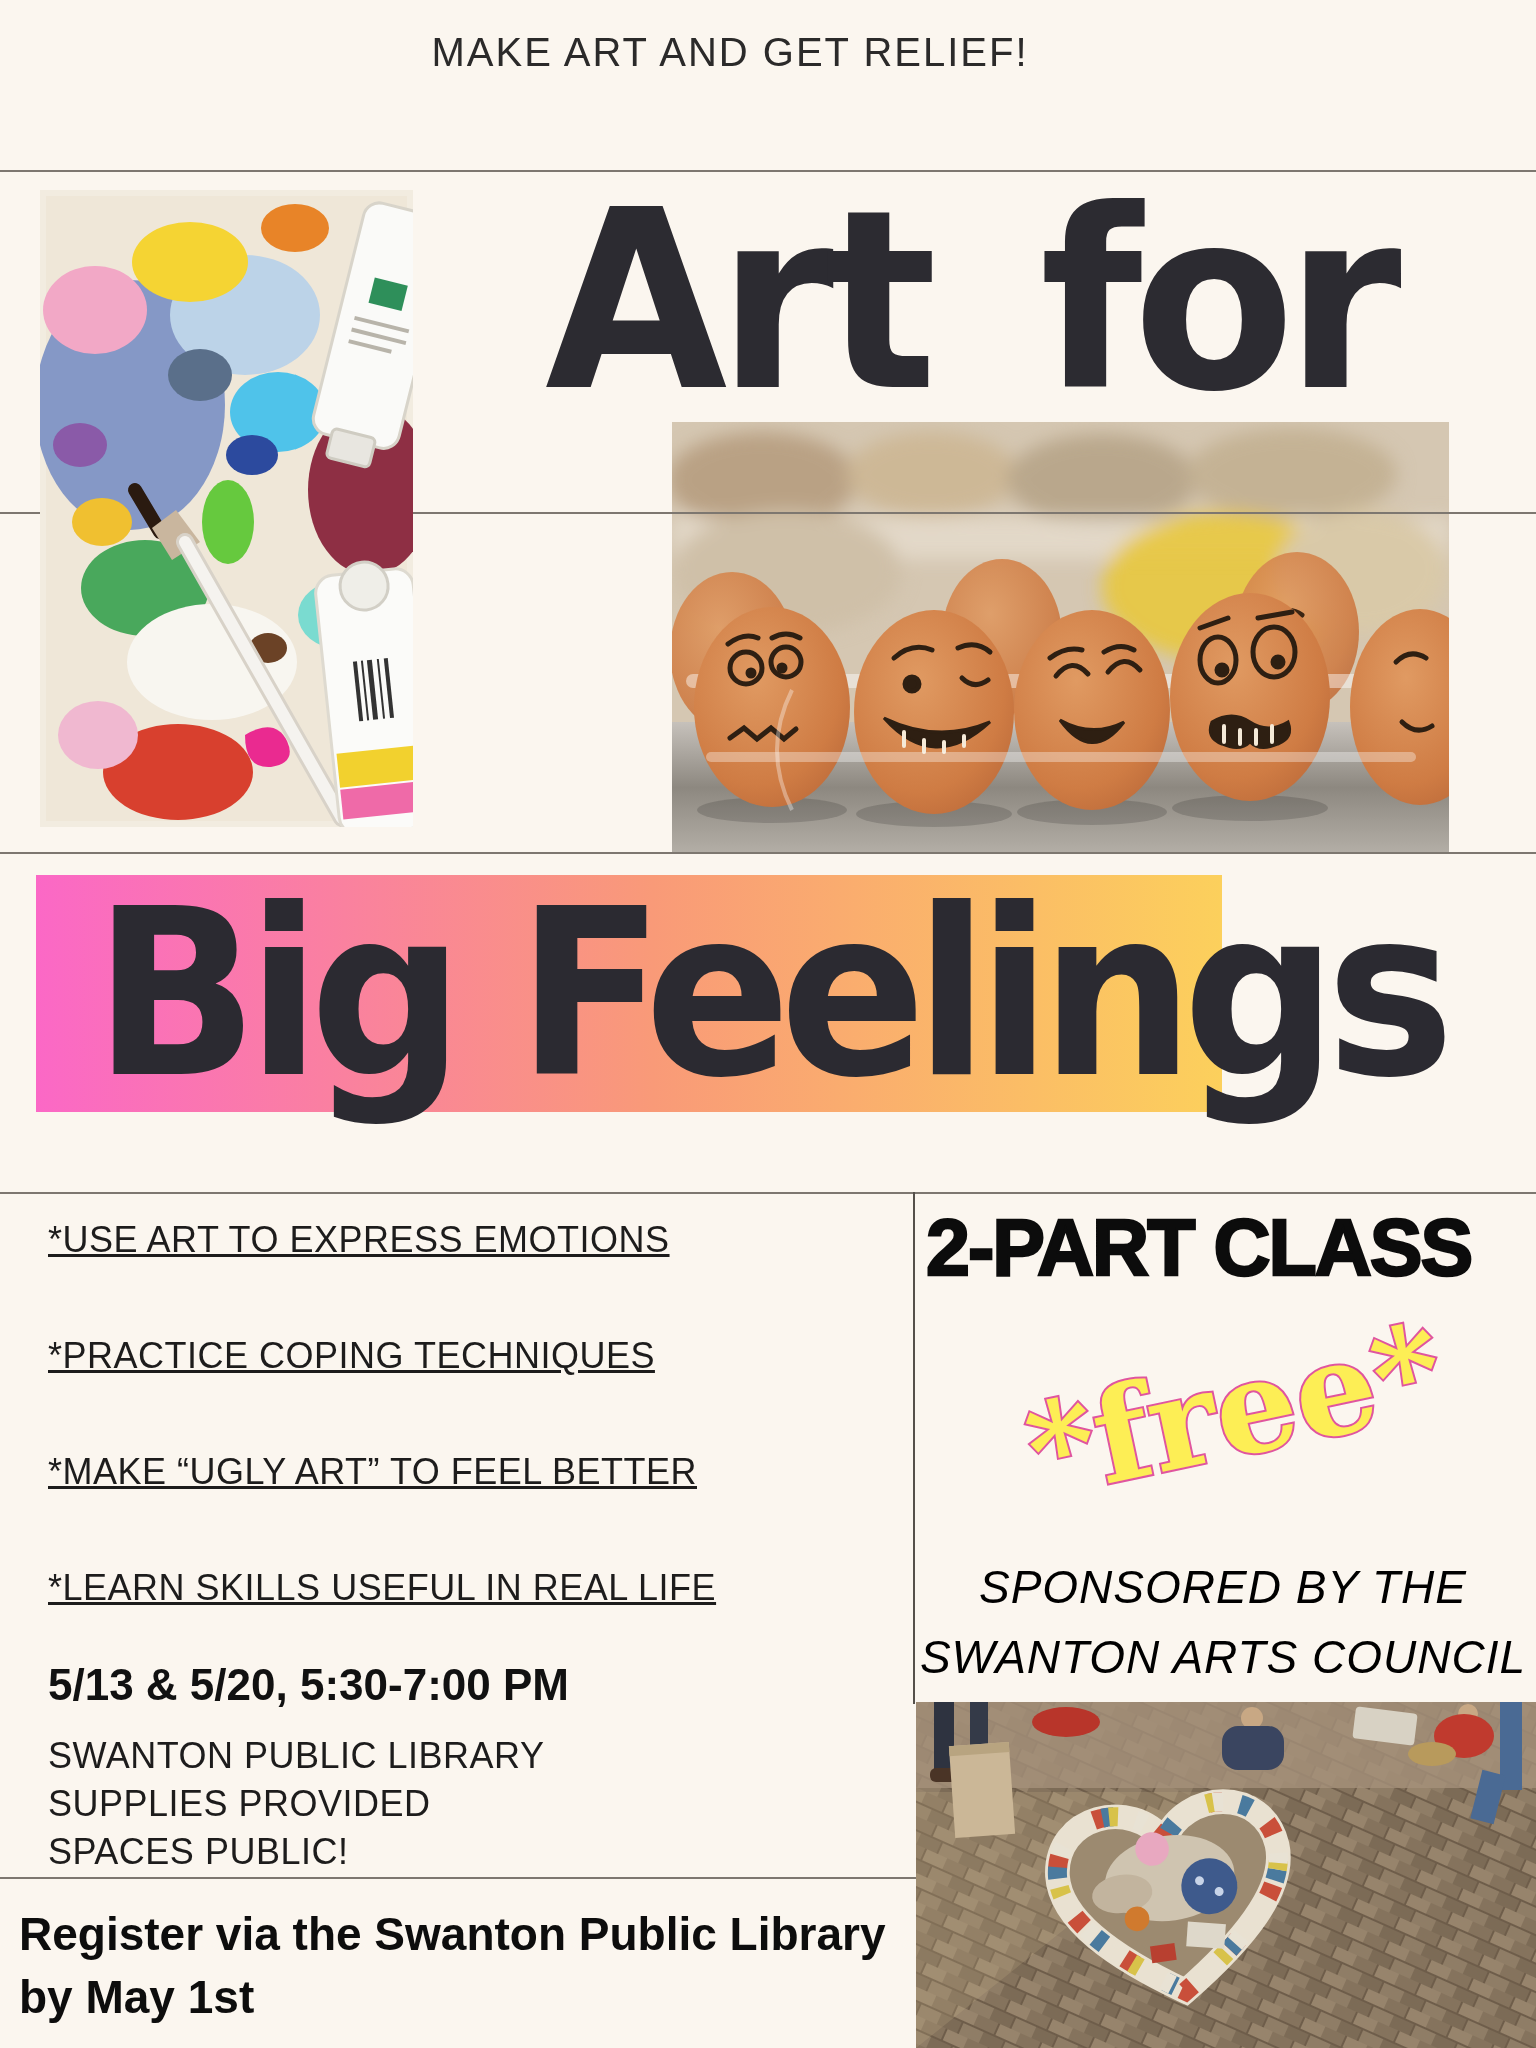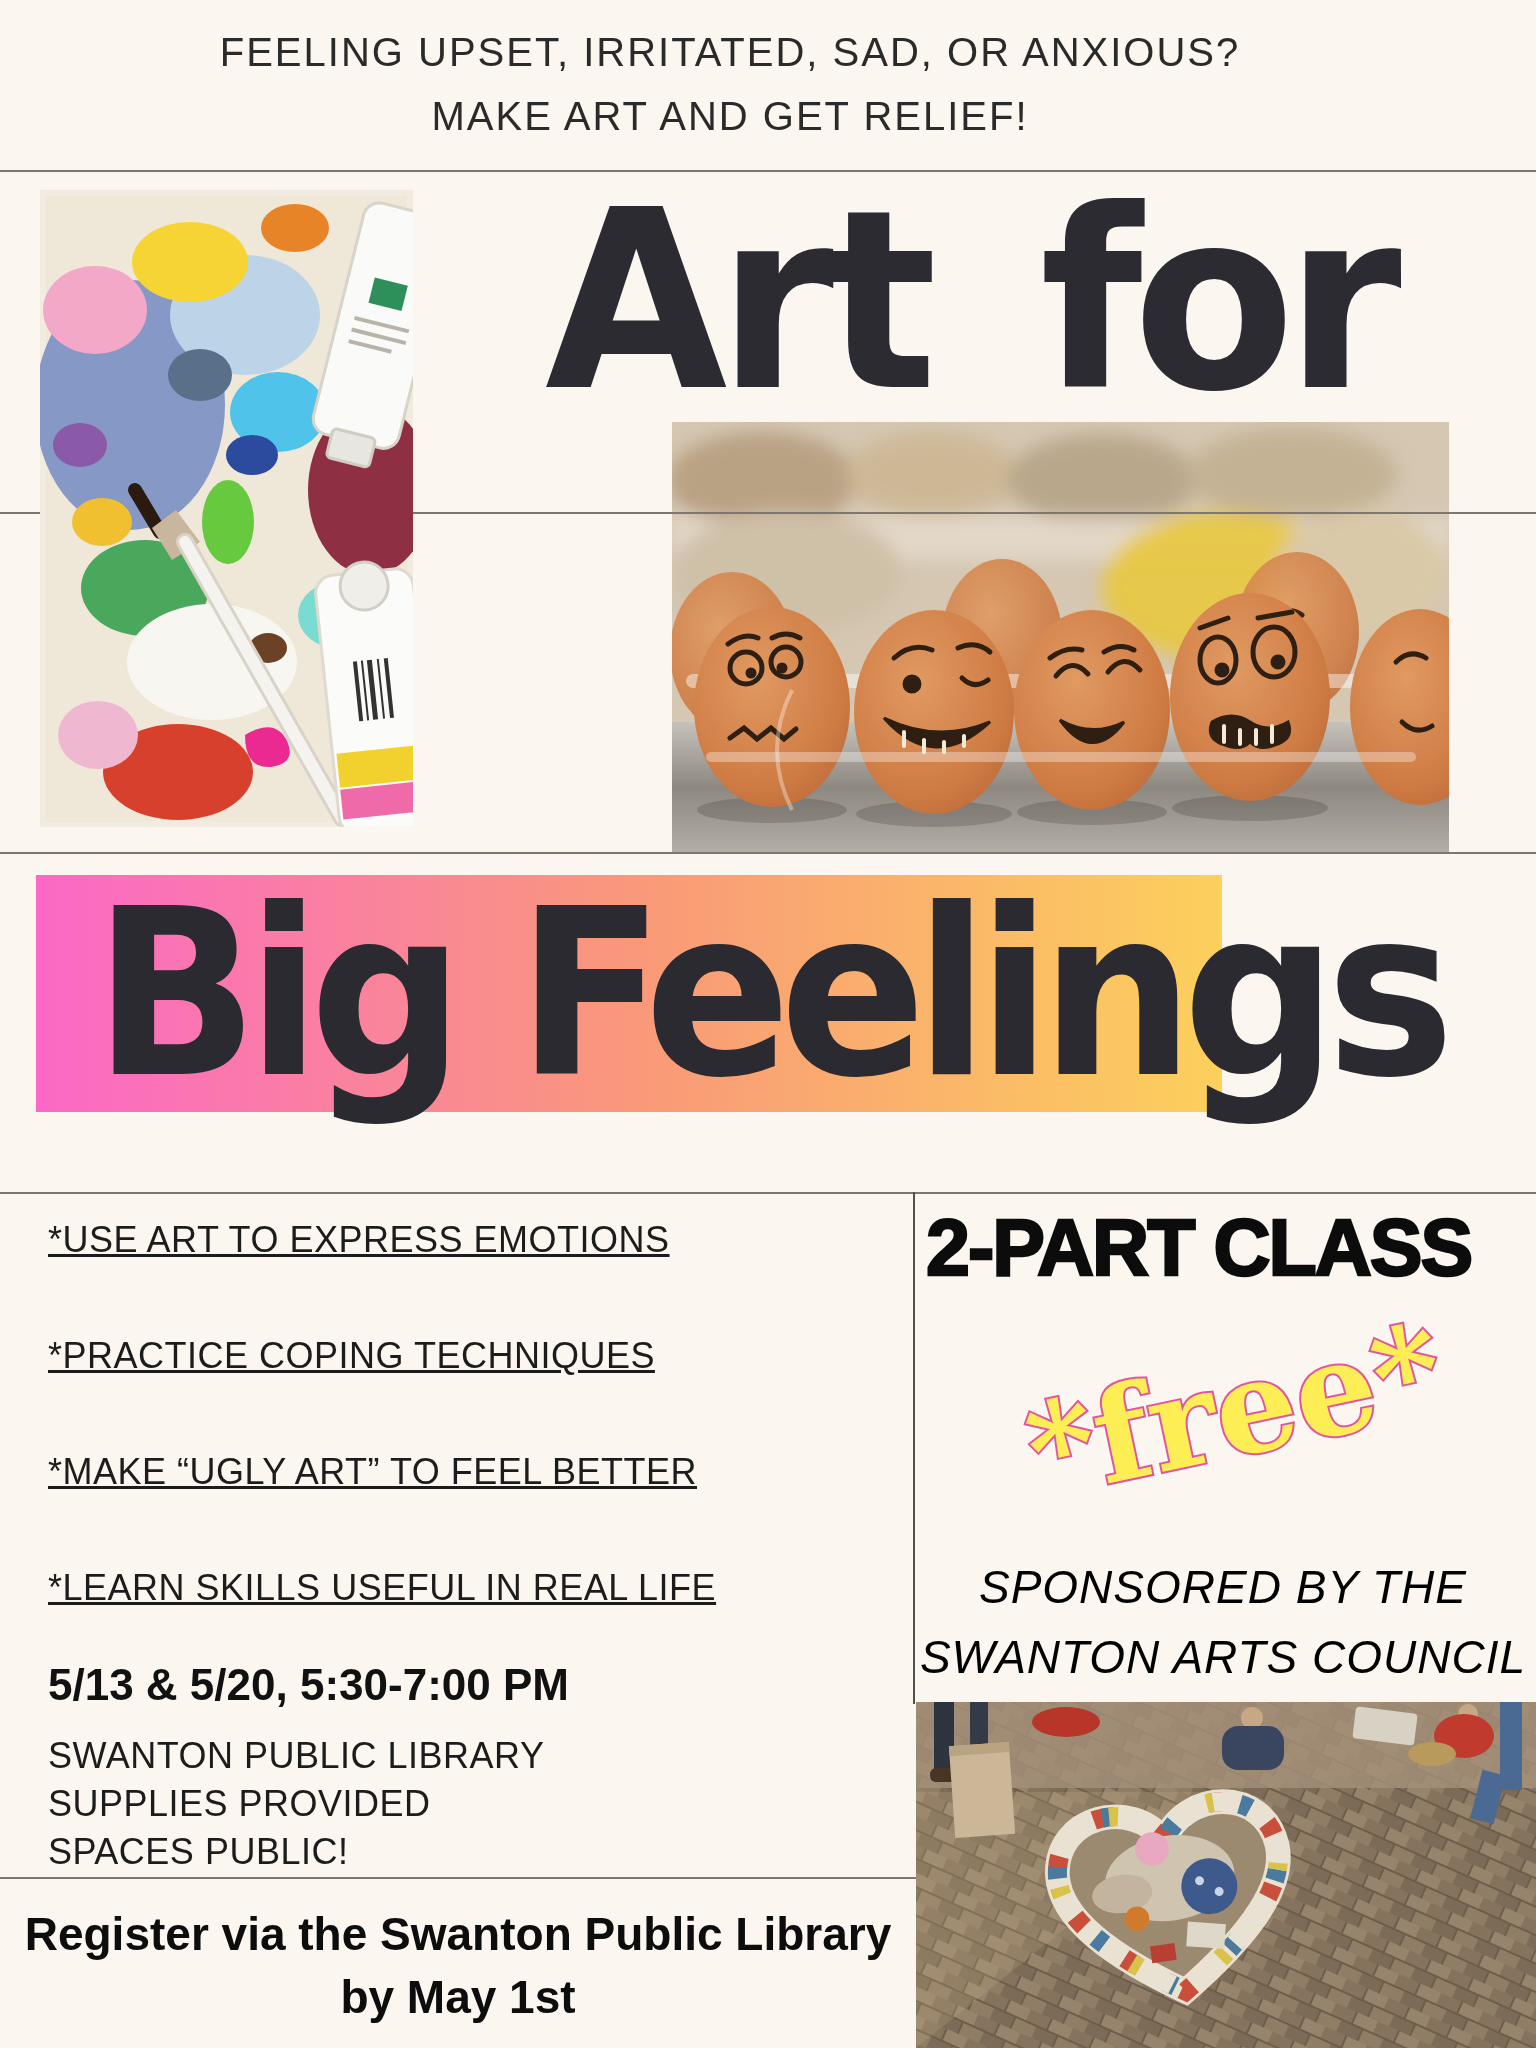--- a/index.html
+++ b/index.html
@@ -35,43 +35,42 @@
     font-family:"DejaVu Sans",sans-serif;font-weight:800;color:#2b2a31;
     font-size:232px;letter-spacing:-12px;line-height:230px;padding-left:62px;
     transform:scaleX(0.93);transform-origin:left center;white-space:nowrap;
   }
   
   .benefits{position:absolute;top:1222px;left:48px;z-index:3;}
   .benefit{font-size:36px;letter-spacing:0.5px;color:#1d1c1c;line-height:36px;margin-bottom:80px;text-decoration:underline;}
   .schedule{position:absolute;top:1660px;left:48px;z-index:3;}
   .sched-date{font-size:44px;font-weight:bold;color:#111;margin-bottom:22px;letter-spacing:0;}
   .sched-line{font-size:36px;color:#1d1c1c;line-height:48px;letter-spacing:0.5px;}
-  .register{position:absolute;top:1903px;left:0;width:916px;text-align:center;z-index:3;
-    font-weight:bold;font-size:46px;line-height:63px;color:#0d0d0d;}
+  .register{position:absolute;top:1903px;left:0;width:916px;text-align:left;z-index:3;
+    font-weight:bold;font-size:46px;line-height:63px;color:#0d0d0d;padding-left:19px;}
   
   .class-title{position:absolute;top:1202px;left:926px;width:604px;z-index:3;
     font-size:79px;font-weight:900;letter-spacing:-2px;color:#0c0c0c;white-space:nowrap;
     -webkit-text-stroke:2.5px #0c0c0c;}
   .free-svg{position:absolute;top:1295px;left:1000px;z-index:3;}
   .sponsor{position:absolute;top:1552px;left:916px;width:614px;text-align:center;z-index:3;
     font-style:italic;font-size:46px;line-height:70px;color:#000000;letter-spacing:1px;white-space:nowrap;}
   
   .photo{position:absolute;overflow:hidden;}
   .photo-palette{top:190px;left:40px;width:373px;height:637px;z-index:6;}
   .photo-eggs{top:422px;left:672px;width:777px;height:431px;z-index:1;}
   .photo-books{top:1702px;left:916px;width:620px;height:346px;z-index:2;}
   .photo svg{display:block;width:100%;height:100%;}
 </style>
 </head>
 <body>
 
 <div class="canvas">
 
   <div class="header">
-    <div>FEELING UPSET, IRRITATED, SAD, OR ANXIOUS?</div>
     <div>MAKE ART AND GET RELIEF!</div>
   </div>
 
   <div class="hr hr1"></div>
   <div class="hr hr2"></div>
   <div class="hr hr3"></div>
   <div class="hr hr4"></div>
   <div class="hr hr5"></div>
   <div class="vr"></div>
 

